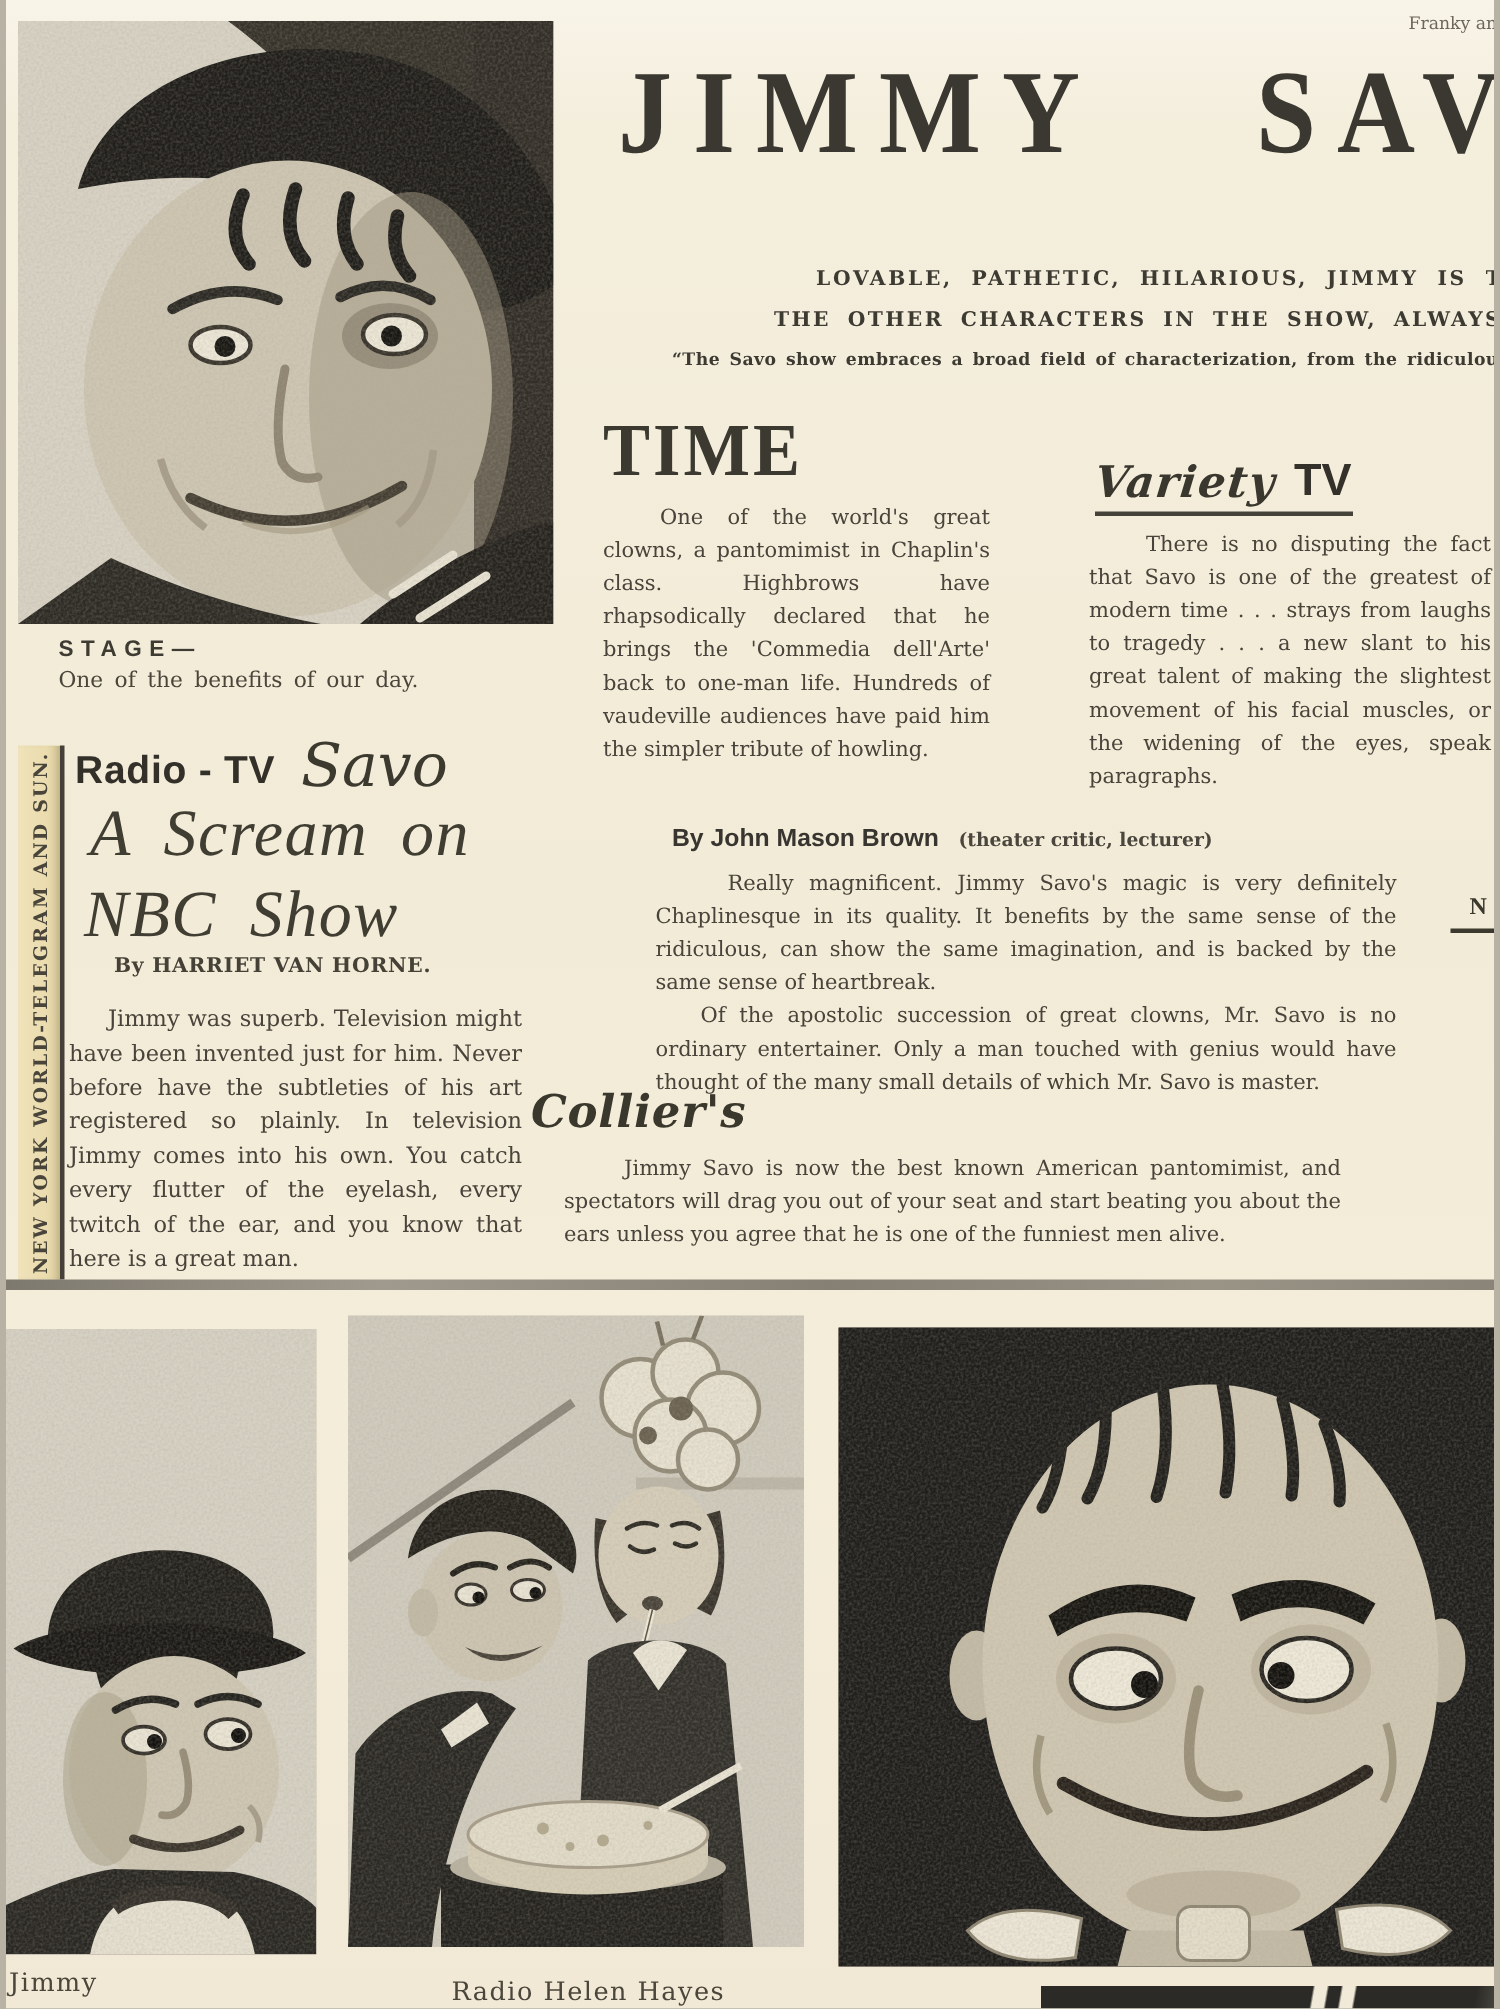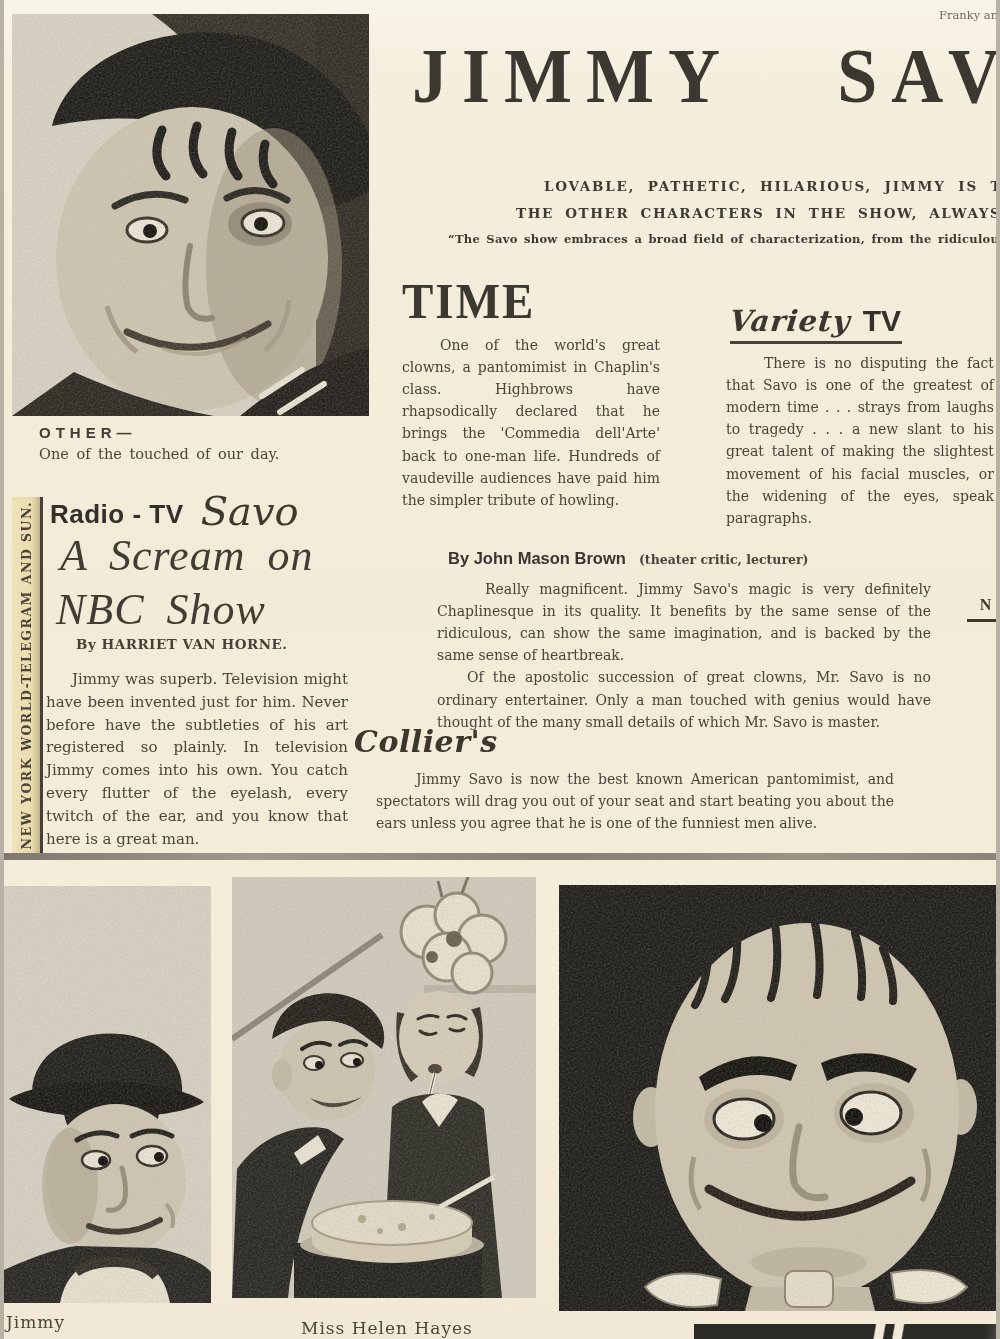--- a/index.html
+++ b/index.html
@@ -134,22 +134,22 @@
       <path d="M0,402 L62,358 C120,384 162,394 202,402 Z" fill="#2e2b25"></path>
       <path d="M228,402 C280,358 332,338 357,334 L357,402 Z" fill="#26231e"></path>
       <g stroke="#e8e2d2" stroke-width="6" stroke-linecap="round">
         <path d="M250,382 l40,-26"></path>
           <path d="M268,398 l44,-28"></path>
       </g>
       <rect width="357" height="402" filter="url(#grainF)" opacity="0.55"></rect>
     </svg>
   </div>
 
-  <div class="abs stage-head" style="left:35px;top:424px;">OTHER—</div>
-  <div class="abs stage-cap" style="left:35px;top:446px;">One of the touched of our day.</div>
+  <div class="abs stage-head" style="left:35px;top:424px;">STAGE—</div>
+  <div class="abs stage-cap" style="left:35px;top:446px;">One of the benefits of our day.</div>
 
   <div class="abs bannerline b1" style="left:540px;top:178px;">LOVABLE, PATHETIC, HILARIOUS, JIMMY IS THE</div>
   <div class="abs bannerline b2" style="left:512px;top:205px;">THE OTHER CHARACTERS IN THE SHOW, ALWAYS IN T</div>
   <div class="abs bannerline b3" style="left:444px;top:232px;">“The Savo show embraces a broad field of characterization, from the ridiculously fu</div>
 
   <div class="abs time-masthead" style="left:398px;top:272px;">TIME</div>
   <div class="abs tw body-col indent38" style="left:398px;top:334px;width:258px;">One of the world's great clowns, a pantomimist in Chaplin's class. Highbrows have rhapsodically declared that he brings the 'Commedia dell'Arte' back to one-man life. Hundreds of vaudeville audiences have paid him the simpler tribute of howling.</div>
 
   <div class="abs" style="left:726px;top:304px;">
     <div class="variety-row">
@@ -301,17 +301,17 @@
       <ellipse cx="250" cy="378" rx="58" ry="16" fill="#b0a68e" opacity="0.5"></ellipse>
       <path d="M192,402 h118 l6,24 h-130 z" fill="#c4bba6"></path>
       <path d="M162,394 q-52,-14 -76,8 q20,26 72,18 z" fill="#ece6d6" stroke="#8f8672" stroke-width="2"></path>
       <path d="M332,388 q52,-10 76,14 q-22,24 -72,12 z" fill="#ece6d6" stroke="#8f8672" stroke-width="2"></path>
       <rect x="226" y="386" width="48" height="36" rx="9" fill="#e4ddc9" stroke="#8f8672" stroke-width="2"></rect>
       <rect width="445" height="426" filter="url(#grainF)" opacity="0.55"></rect>
     </svg>
   </div>
 
   <div class="abs caption" style="left:2px;top:1312px;">Jimmy</div>
-  <div class="abs caption" style="left:297px;top:1318px;">Miss Helen Hayes</div>
+  <div class="abs caption" style="left:297px;top:1318px;">Radio Helen Hayes</div>
 
   <div class="abs bottom-bar" style="left:690px;top:1324px;width:310px;height:15px;"></div>
 
 </div>
 
 </body></html>

